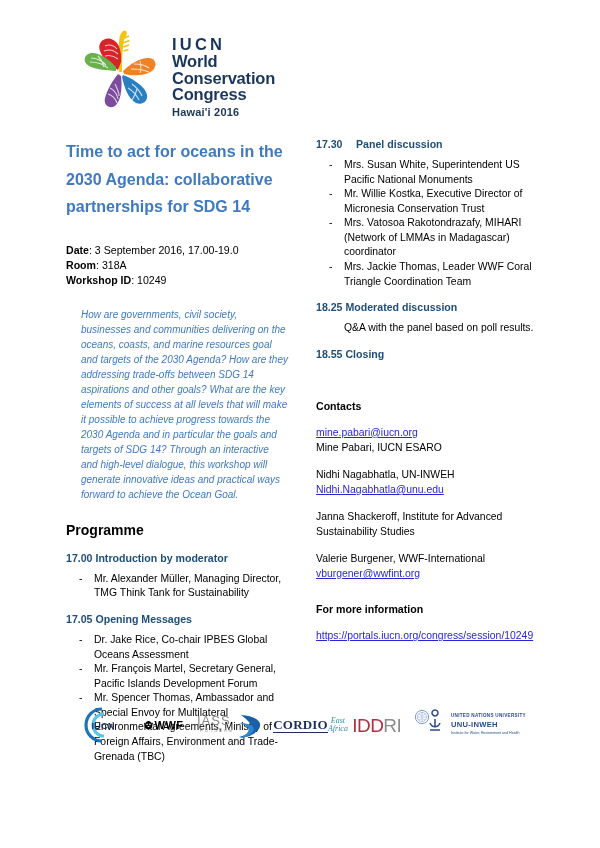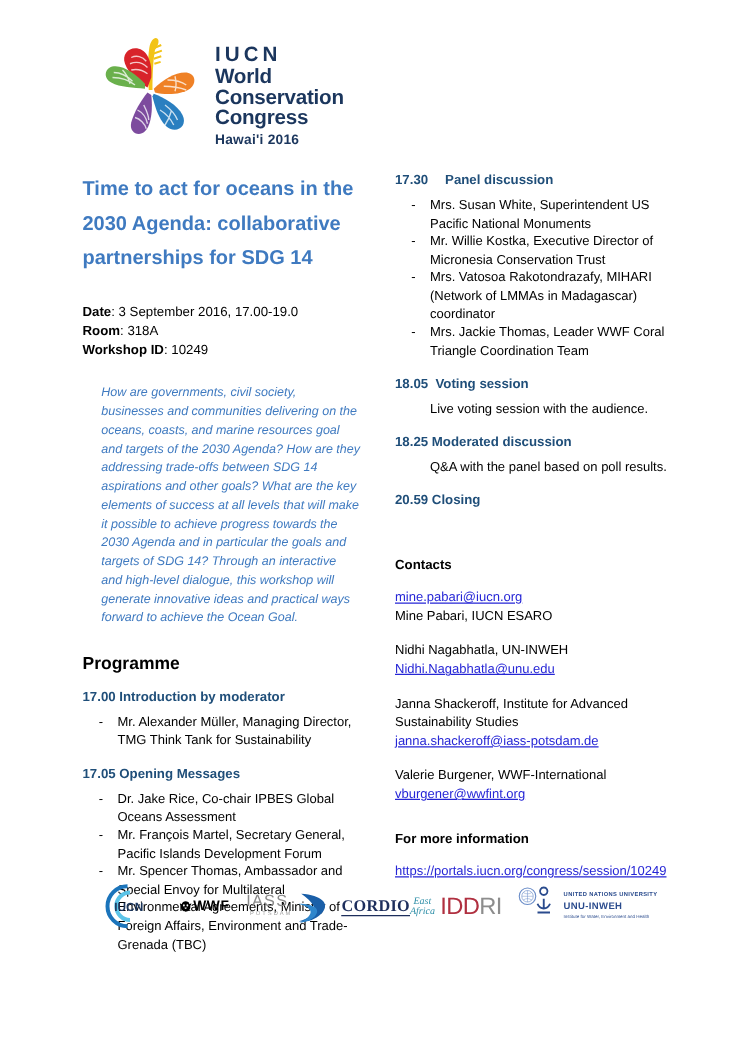--- a/index.html
+++ b/index.html
@@ -287,47 +287,42 @@
           <div class="slot">
             <div class="slot-head">17.30  Panel discussion</div>
             <ul class="bullets">
               <li><span class="dash">-</span>Mrs. Susan White, Superintendent US Pacific National Monuments</li>
               <li><span class="dash">-</span>Mr. Willie Kostka, Executive Director of Micronesia Conservation Trust</li>
               <li><span class="dash">-</span>Mrs. Vatosoa Rakotondrazafy, MIHARI (Network of LMMAs in Madagascar) coordinator</li>
               <li><span class="dash">-</span>Mrs. Jackie Thomas, Leader WWF Coral Triangle Coordination Team</li>
             </ul>
           </div>
           <div class="slot">
-            <div class="slot-head">18.05  Voting session</div>
-            <p class="note">Live voting session with the audience.</p>
-          </div>
-          <div class="slot">
             <div class="slot-head">18.25 Moderated discussion</div>
             <p class="note">Q&amp;A with the panel based on poll results.</p>
           </div>
           <div class="slot">
-            <div class="slot-head">20.59 Closing</div>
+            <div class="slot-head">18.55 Closing</div>
           </div>
         </div>
 
       <div style="height:28px"></div>
 
       <div class="h-contacts">Contacts</div>
       <div id="contacts-list">
           <div class="contact-block">
             <div><span class="link">mine.pabari@iucn.org</span></div>
             <div>Mine Pabari, IUCN ESARO</div>
           </div>
           <div class="contact-block">
             <div>Nidhi Nagabhatla, UN-INWEH</div>
             <div><span class="link">Nidhi.Nagabhatla@unu.edu</span></div>
           </div>
           <div class="contact-block">
             <div>Janna Shackeroff, Institute for Advanced Sustainability Studies</div>
-            <div><span class="link">janna.shackeroff@iass-potsdam.de</span></div>
           </div>
           <div class="contact-block">
             <div>Valerie Burgener, WWF-International</div>
             <div><span class="link">vburgener@wwfint.org</span></div>
           </div>
         </div>
 
       <div style="height:10px"></div>
 
       <div class="h-moreinfo">For more information</div>

